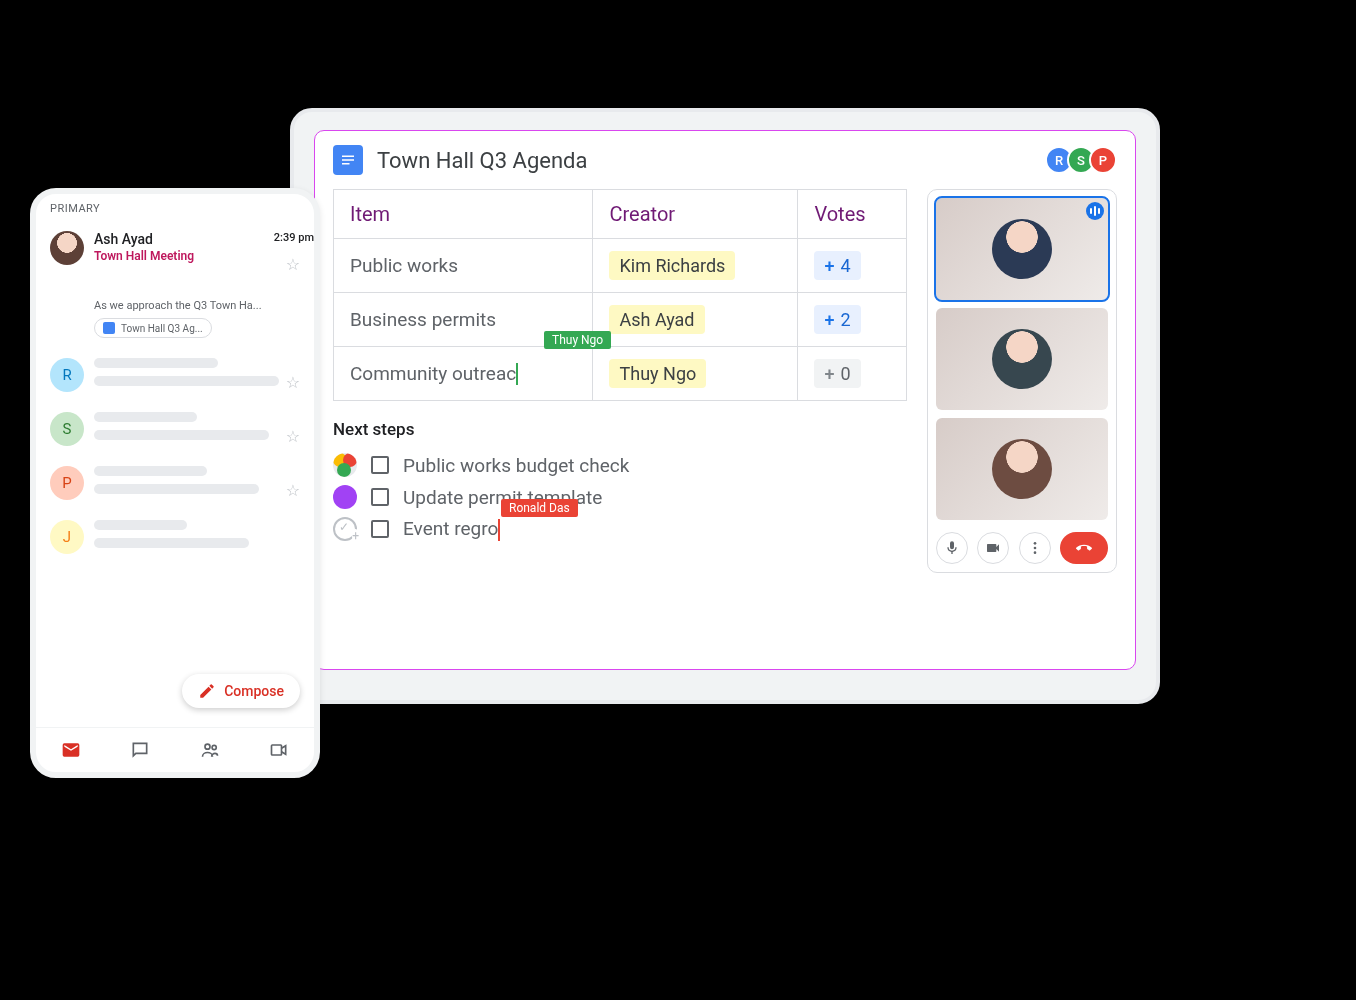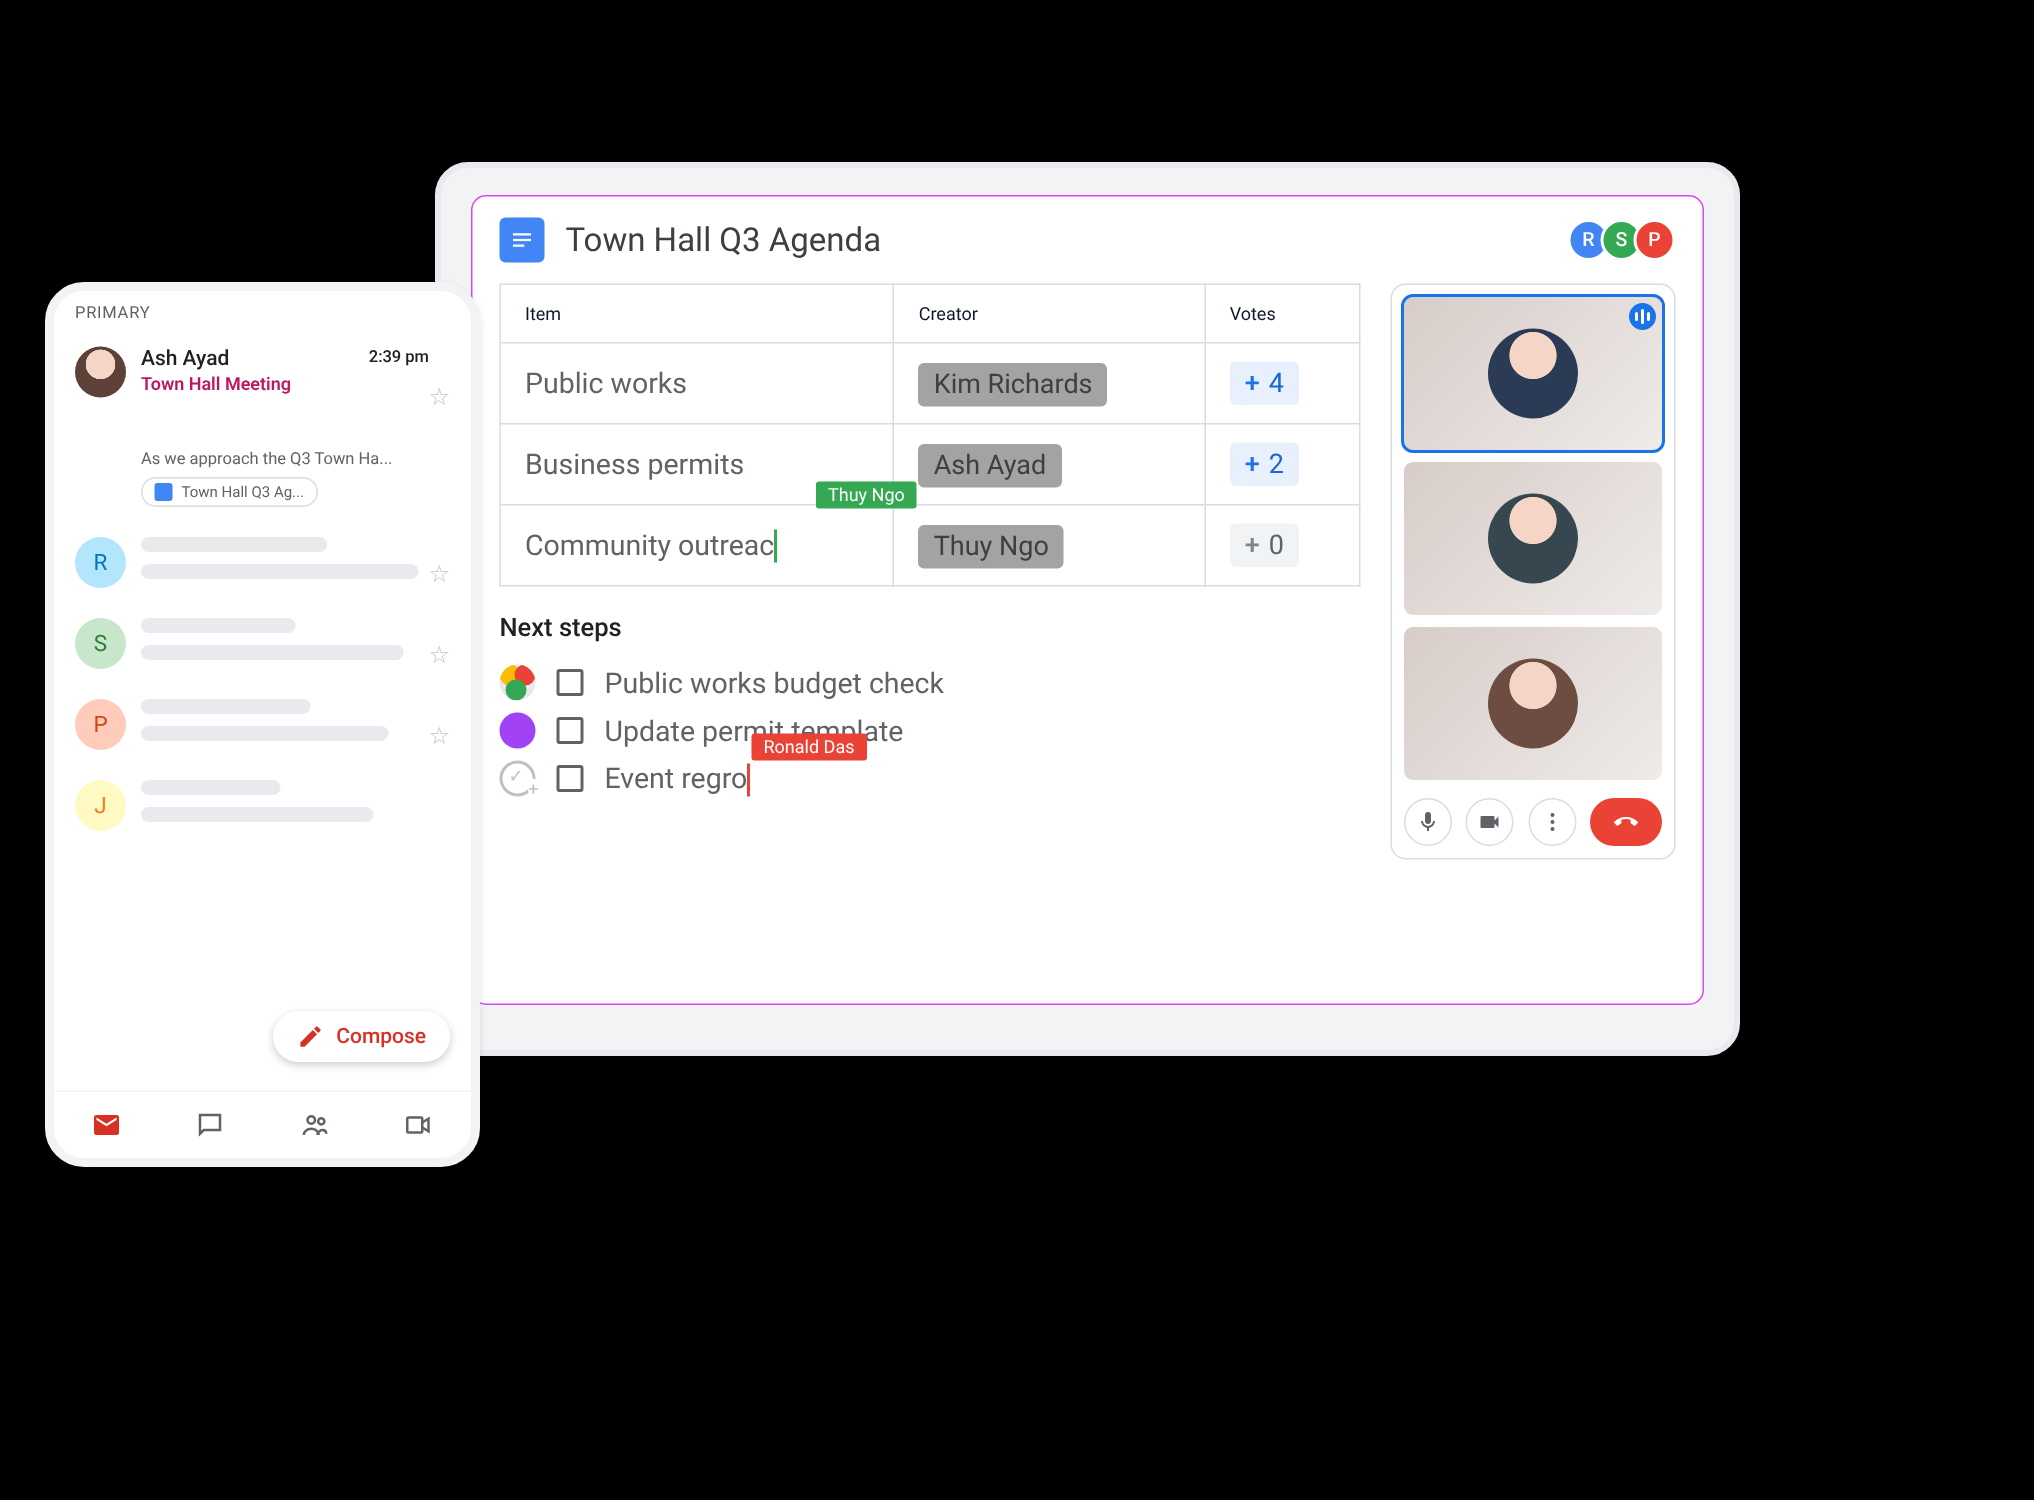--- a/index.html
+++ b/index.html
@@ -54,23 +54,23 @@
     width: 100%;
     font-size: 19px;
     color: #5f6368;
   }
   table.agenda th, table.agenda td {
     border: 1px solid #dadce0;
     padding: 12px 16px;
     text-align: left;
     font-weight: 400;
   }
-  table.agenda th { font-size: 12px; color: #0f172a; }
+  table.agenda th { font-size: 20px; color: #701a75; }
   .chip-creator {
-    background: #a3a3a3; color: #3c4043;
+    background: #fef9c3; color: #3c4043;
     padding: 4px 10px; border-radius: 4px; font-size: 18px;
   }
   .chip-vote {
     background: #e8f0fe; color: #1967d2;
     padding: 4px 10px; border-radius: 4px; font-size: 18px;
     display: inline-flex; align-items: center; gap: 6px;
   }
   .chip-vote.zero { background: #f1f3f4; color: #5f6368; }
   .chip-vote .plus { color: #1a73e8; font-weight: 500; }
   .chip-vote.zero .plus { color: #80868b; }
@@ -159,21 +159,21 @@
   .gm-item-avatar { width:34px;height:34px;border-radius:50%; display:flex;align-items:center;justify-content:center;color:#fff;font-size:15px; flex-shrink:0; overflow:hidden;}
   .gmav-photo { background: radial-gradient(circle at 50% 35%, #f5d6c6 35%, #5d4037 36%); }
   .gmav-r { background:#b3e5fc; color:#0277bd; }
   .gmav-s { background:#c8e6c9; color:#2e7d32; }
   .gmav-p { background:#ffccbc; color:#d84315; }
   .gmav-j { background:#fff9c4; color:#f57f17; }
   .gm-item-body { flex:1; min-width:0; }
   .gm-sender { font-size:14px; color:#202124; font-weight:500; }
   .gm-subject { font-size:12px; color:#be185d; font-weight:600; margin-top:2px; }
   .gm-snippet { font-size:11px; color:#5f6368; white-space:nowrap; overflow:hidden; text-overflow:ellipsis;margin-top:36px; }
-  .gm-time { position:absolute; top:10px; right:28px; font-size:11px; color:#202124; font-weight:500;}
+  .gm-time { position:absolute; top:10px; right:0; font-size:11px; color:#202124; font-weight:500;}
   .gm-star { position:absolute; right:14px; color:#bdc1c6; font-size:16px; cursor:pointer;}
   .gm-star.row1 { top: 34px; }
   .gm-attach-chip { margin-top:6px; display:inline-flex; align-items:center; gap:6px; border:1px solid #dadce0; border-radius:12px; padding:3px 8px; font-size:10px; color:#5f6368; }
   .gm-attach-chip .doc-mini{width:12px;height:12px;background:#4285f4;border-radius:2px;}
   .gm-skel { height:10px; background:#e8eaed; border-radius:5px; }
 
   .compose-fab {
     position:absolute; right:14px; bottom:64px;
     background:#fff; border-radius:22px;
     box-shadow:0 2px 6px rgba(0,0,0,0.2);

